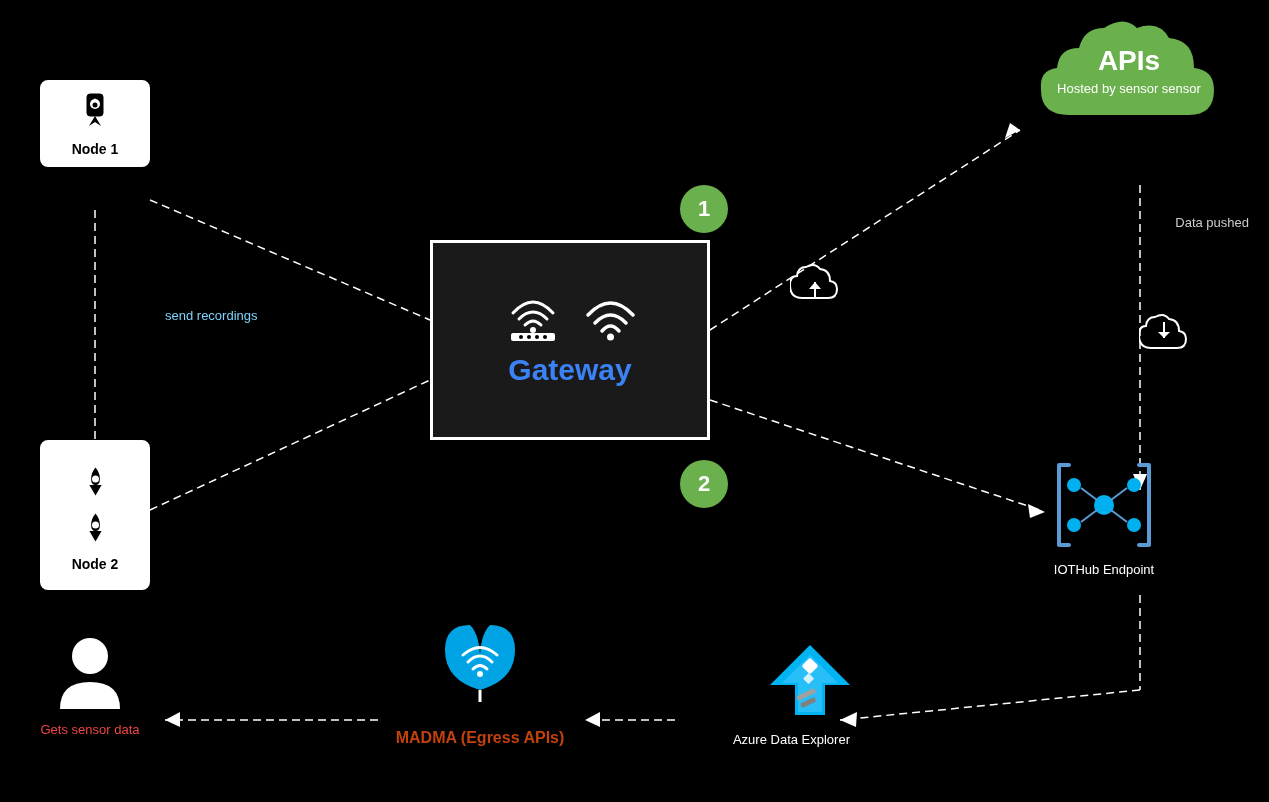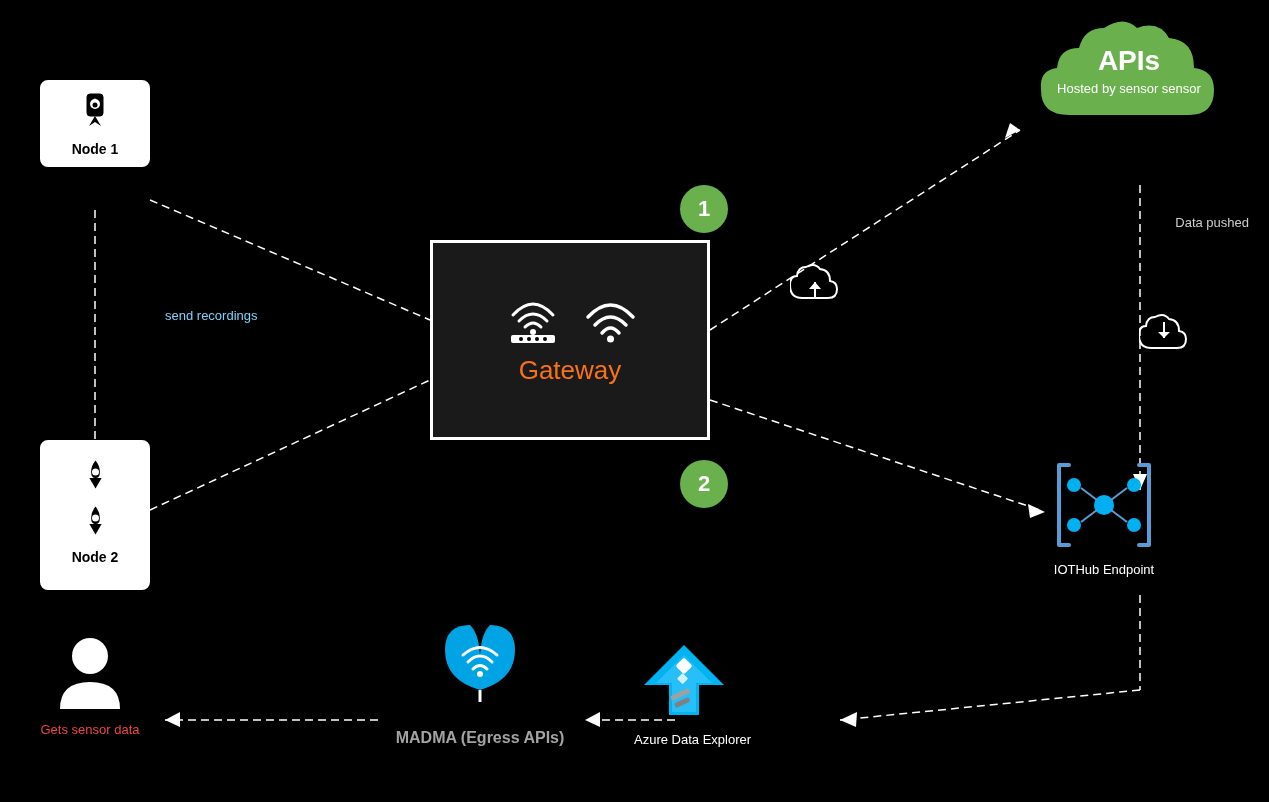--- a/index.html
+++ b/index.html
@@ -109,23 +109,23 @@
       justify-content: center;
     }
 
     .gateway-icons {
       display: flex;
       gap: 20px;
       margin-bottom: 10px;
     }
 
     .gateway-label {
-      font-size: 26px;
-      font-weight: normal;
-      color: #f97316;
+      font-size: 30px;
+      font-weight: bold;
+      color: #3b82f6;
     }
 
     
     .num-circle {
       position: absolute;
       width: 48px;
       height: 48px;
       border-radius: 50%;
       background: #6ab04c;
       display: flex;
@@ -173,29 +173,29 @@
       position: absolute;
       bottom: 55px;
       left: 380px;
       text-align: center;
       width: 200px;
     }
 
     .madma-label {
       font-size: 16px;
       font-weight: bold;
-      color: #a3a3a3;
+      color: #c2410c;
       margin-top: 20px;
     }
 
     .azure-container {
       position: absolute;
       bottom: 55px;
-      left: 634px;
-      text-align: left;
+      left: 670px;
+      text-align: right;
       width: 180px;
     }
 
     .azure-label {
       font-size: 13px;
       color: #fff;
       margin-top: 8px;
     }
 
     
@@ -299,21 +299,21 @@
         <circle cx="20" cy="14" r="5" fill="white"></circle>
         <circle cx="20" cy="14" r="2" fill="black"></circle>
 
         <path d="M20,8 Q23,12 23,15 Q23,18.3 20,18.3 Q17,18.3 17,15 Q17,12 20,8Z" fill="white"></path>
         <circle cx="20" cy="15" r="2.5" fill="black"></circle>
       </svg>
     </div>
     <div class="node-label">Node 1</div>
   </div>
 
-  <div class="node-box node2" style="height:150px; padding-top:15px;">
+  <div class="node-box node2" style="height:150px; padding-top:22px;">
     <div class="node-icon">
       <svg width="35" height="35" viewBox="0 0 40 40">
         <path d="M20,4 Q25,10 25,17 Q25,24 20,24 Q15,24 15,17 Q15,10 20,4Z" fill="black"></path>
         <circle cx="20" cy="17" r="4" fill="white"></circle>
         <path d="M13,24 L20,36 L27,24" fill="black"></path>
       </svg>
     </div>
     <div class="node-icon" style="margin-top:2px;">
       <svg width="35" height="35" viewBox="0 0 40 40">
         <path d="M20,4 Q25,10 25,17 Q25,24 20,24 Q15,24 15,17 Q15,10 20,4Z" fill="black"></path>

